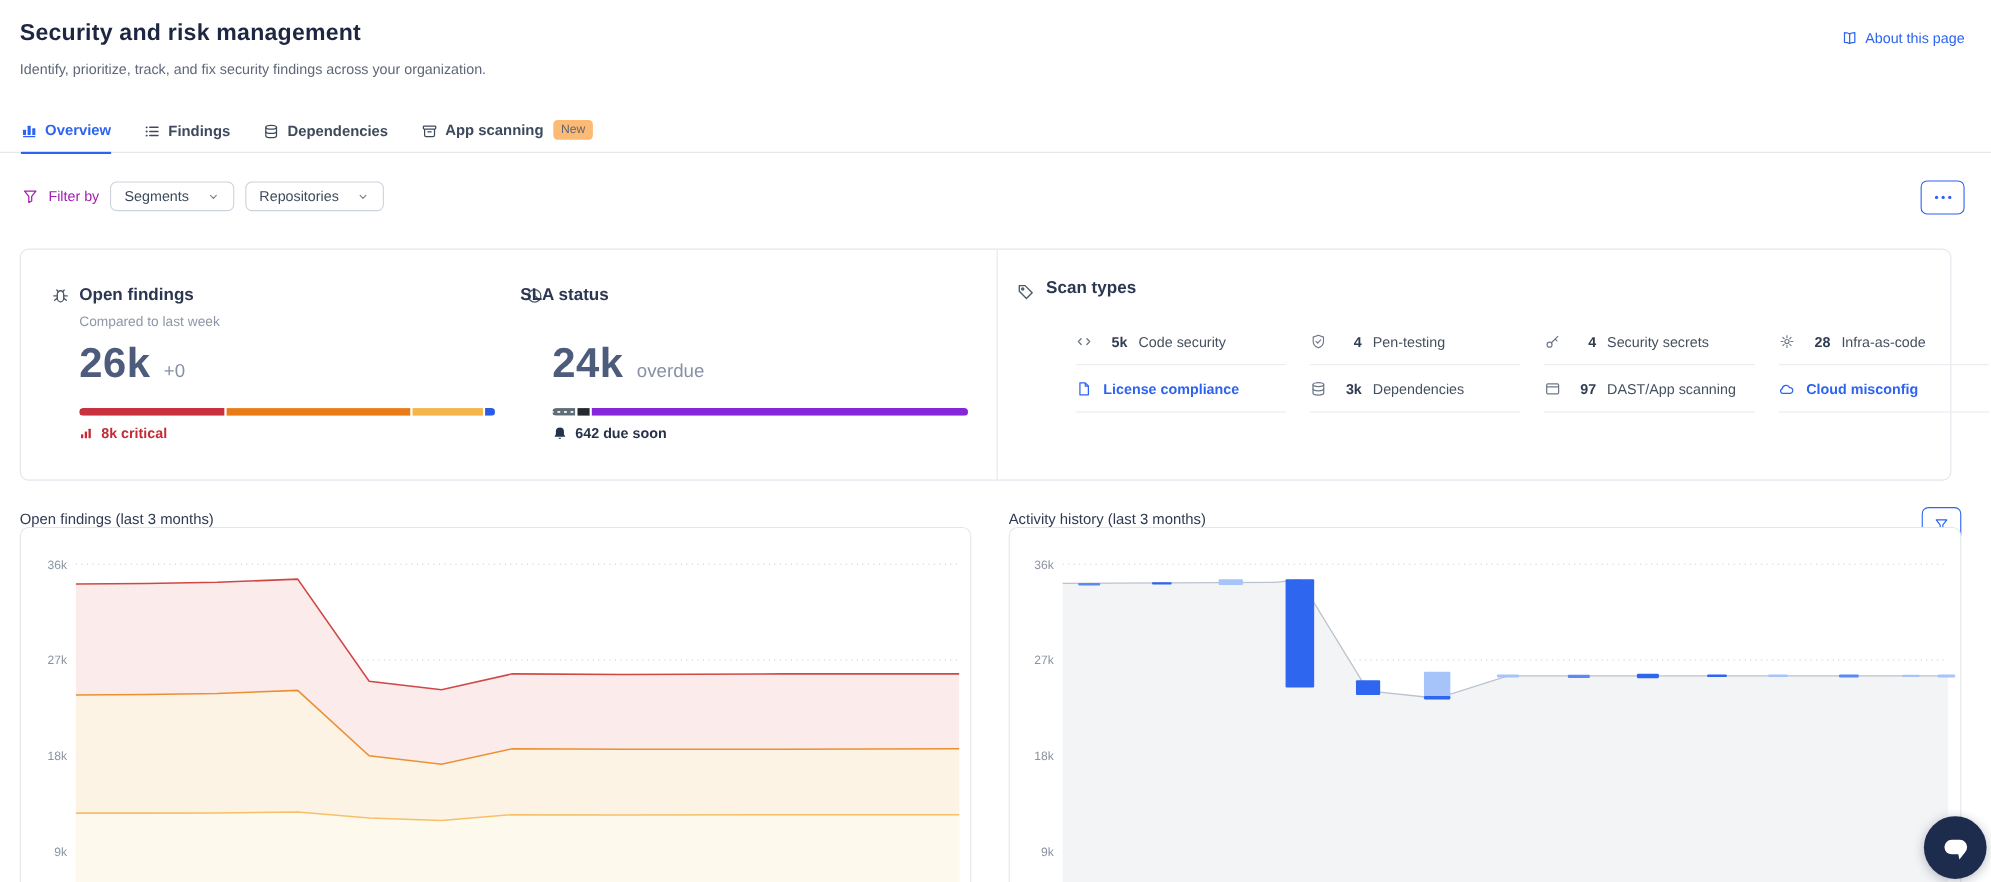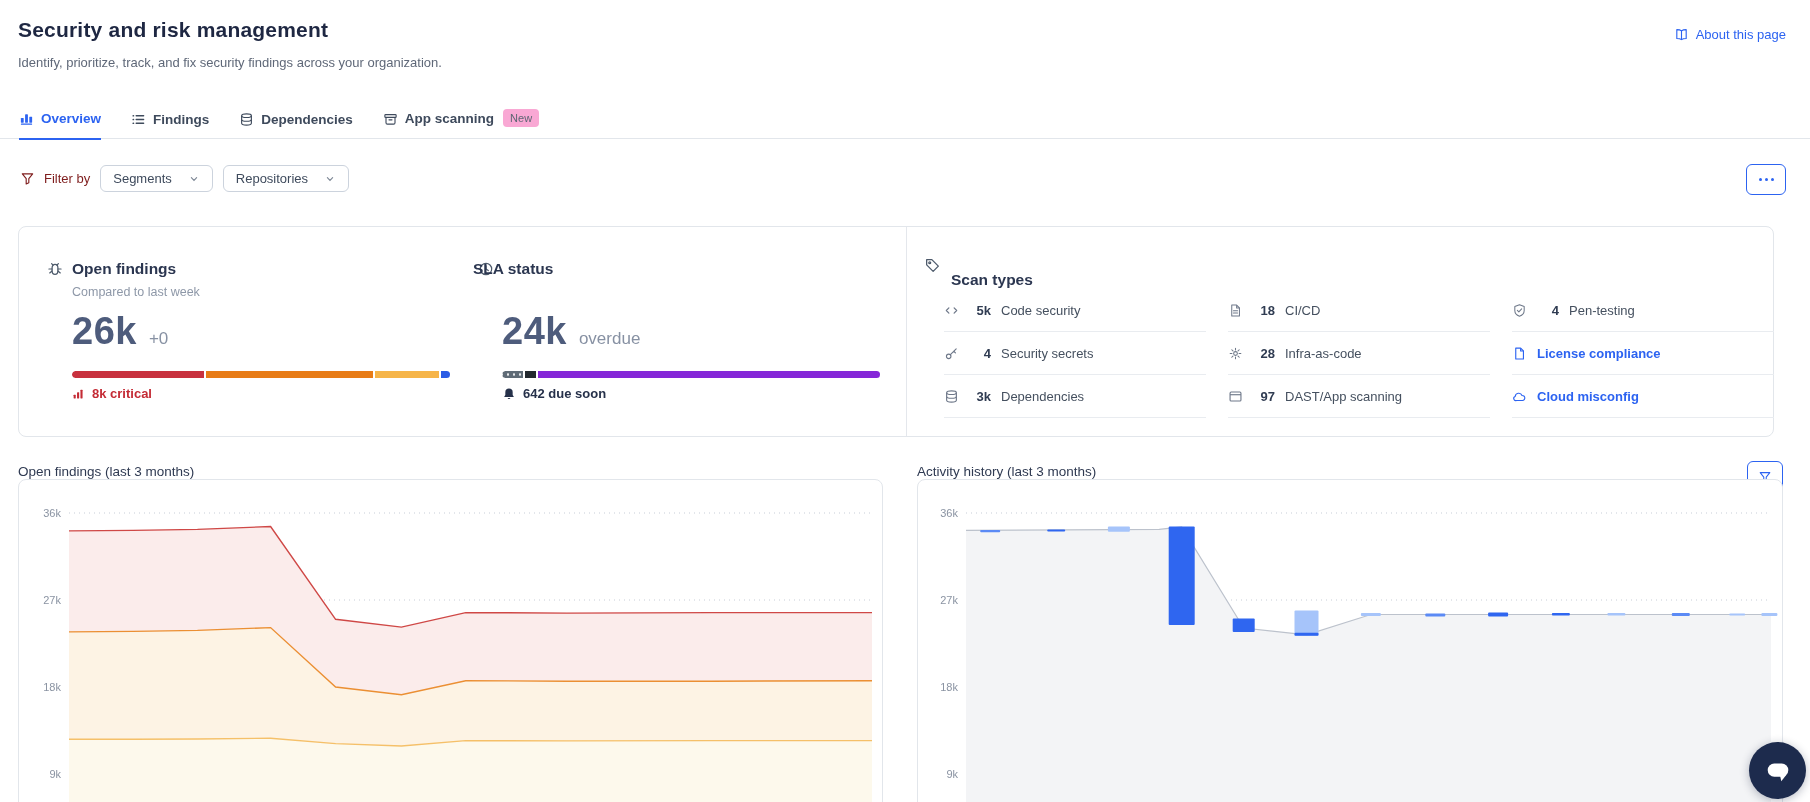--- a/index.html
+++ b/index.html
@@ -10,25 +10,25 @@
   .page-title{left:18px;top:18px;font-size:21px;font-weight:700;color:#1e2742;letter-spacing:.2px}
   .page-subtitle{left:18px;top:55px;font-size:13px;color:#5f6878}
   .about-link{right:24px;top:27px;display:flex;align-items:center;gap:7px;color:#2c63f1;
               font-size:13px;font-weight:500;cursor:pointer}
   
   .tabs-border{left:0;right:0;top:138px;height:1px;background:#e2e6eb}
   .tabs{left:19px;top:96px;height:43px;display:flex;gap:30px;align-items:flex-end}
   .tab{display:flex;align-items:center;gap:7px;font-size:13.5px;font-weight:600;color:#3e4a5c;
        padding-bottom:12px;cursor:pointer}
   .tab.active{color:#2c63f1;border-bottom:2px solid #2c63f1;margin-bottom:-1px}
-  .badge{background:#f9a8d4;color:#5d6673;font-size:11px;font-weight:500;border-radius:4px;
+  .badge{background:#fdba74;color:#5d6673;font-size:11px;font-weight:500;border-radius:4px;
          padding:3px 7px;margin-left:2px}
   
   .filter-row{left:20px;top:164px;height:29px;display:flex;align-items:center;gap:10px}
-  .filter-label{font-size:13px;color:#7f1d1d;display:flex;align-items:flex-start;gap:9px}
+  .filter-label{font-size:13px;color:#a21caf;display:flex;align-items:flex-start;gap:9px}
   .dropdown{display:flex;align-items:center;gap:16px;height:27px;padding:0 12px;background:#fff;
             border:1px solid #ccd3dd;border-radius:6px;font-size:13px;color:#3e4a5c;cursor:pointer}
   .dropdown .chev{color:#7d8795}
   .more-btn{right:24px;top:164px;width:38px;height:29px;border:1px solid #2c63f1;border-radius:6px;
             background:#fff;color:#2c63f1;display:flex;align-items:center;justify-content:center;
             gap:3px;cursor:pointer}
   .more-btn i{width:3px;height:3px;border-radius:50%;background:#2c63f1;display:block}
   
   .summary-card{left:18px;top:226px;width:1754px;height:209px;border:1px solid #e2e6eb;
                 border-radius:8px;background:#fff}
@@ -36,21 +36,21 @@
   .blk-sub{font-size:12.5px;color:#8e98a8}
   .big-row{display:flex;align-items:baseline;gap:12px}
   .big-val{font-size:38px;font-weight:700;color:#4e5c7c;line-height:40px;letter-spacing:.5px}
   .big-aux{font-size:17px;color:#8791a3}
   .seg-bar{height:7px;display:flex;gap:2px;border-radius:4px;overflow:hidden}
   .seg{height:100%}
   .note{display:flex;align-items:center;gap:7px;font-size:13px;font-weight:600}
   .note.red{color:#c42b35}
   .note.dark{color:#26314a}
   .v-div{left:887px;top:0;bottom:0;width:1px;background:#e4e7ec}
-  .scan-grid{left:925px;top:62px;width:830px;display:grid;grid-template-columns:repeat(3,1fr);
+  .scan-grid{left:959px;top:62px;width:830px;display:grid;grid-template-columns:repeat(4,1fr);
              column-gap:22px}
   .scan-cell{height:42px;display:flex;align-items:center;gap:8px;border-bottom:1px solid #e9ecf0}
   .scan-cell .sicon{width:15px;height:15px;color:#6e7889;flex:0 0 auto}
   .scan-cell .cnt{min-width:24px;text-align:right;font-weight:700;font-size:13px;color:#303c52}
   .scan-cell .lbl{font-size:13px;color:#45505f;margin-left:2px}
   .scan-cell.link .sicon{color:#2c63f1}
   .scan-cell.link .lbl{color:#2c63f1;font-weight:600;margin-left:2px}
   
   .chart-sec{top:464px}
   .chart-title{font-size:13.5px;color:#2f3a52;}
@@ -227,43 +227,30 @@
 
   <div class="abs v-div"></div>
 
   <div class="abs" style="left:905px;top:30px">
     <span style="color:#4d5a6b"><svg viewBox="0 0 16 16" width="17" height="17" class="ic">
           <g fill="none" stroke="currentColor" stroke-width="1.2">
             <path d="M2.5 2.5h4.9l6.1 6.1-4.9 4.9-6.1-6.1z" stroke-linejoin="round"></path>
             <circle cx="5.4" cy="5.4" r=".9"></circle>
           </g>
         </svg></span></div>
-  <div class="abs blk-title" style="left:932px;top:44px">Scan types</div>
+  <div class="abs blk-title" style="left:932px;top:26px">Scan types</div>
   <div class="abs scan-grid" id="scan-grid">
       <div class="scan-cell">
         <span class="sicon">
           <svg viewBox="0 0 16 16" width="15" height="15" class="ic">
             <path fill="none" stroke="currentColor" stroke-width="1.3" stroke-linecap="round" stroke-linejoin="round" d="M5.2 5.2L2.5 8l2.7 2.8M10.8 5.2L13.5 8l-2.7 2.8"></path>
           </svg>
         </span>
         <span class="cnt">5k</span>
         <span class="lbl">Code security</span>
-      </div>
-      <div class="scan-cell">
-        <span class="sicon">
-          <svg viewBox="0 0 16 16" width="15" height="15" class="ic">
-            <g fill="none" stroke="currentColor" stroke-width="1.1" stroke-linejoin="round">
-              <path d="M4 2.2h5.2l3 3v8.6H4z"></path>
-              <path d="M9.2 2.4v2.9h3"></path>
-              <path d="M5.8 8.3h4.4M5.8 10.7h4.4" stroke-linecap="round"></path>
-            </g>
-          </svg>
-        </span>
-        <span class="cnt">18</span>
-        <span class="lbl">CI/CD</span>
       </div>
       <div class="scan-cell">
         <span class="sicon">
           <svg viewBox="0 0 16 16" width="15" height="15" class="ic">
             <g fill="none" stroke="currentColor" stroke-width="1.1" stroke-linejoin="round">
               <path d="M8 1.8l5 1.9v4.2c0 3.1-2 5-5 6.2-3-1.2-5-3.1-5-6.2V3.7z"></path>
               <path d="M5.7 7.9l1.6 1.6 3-3.2" stroke-linecap="round"></path>
             </g>
           </svg>
         </span>

